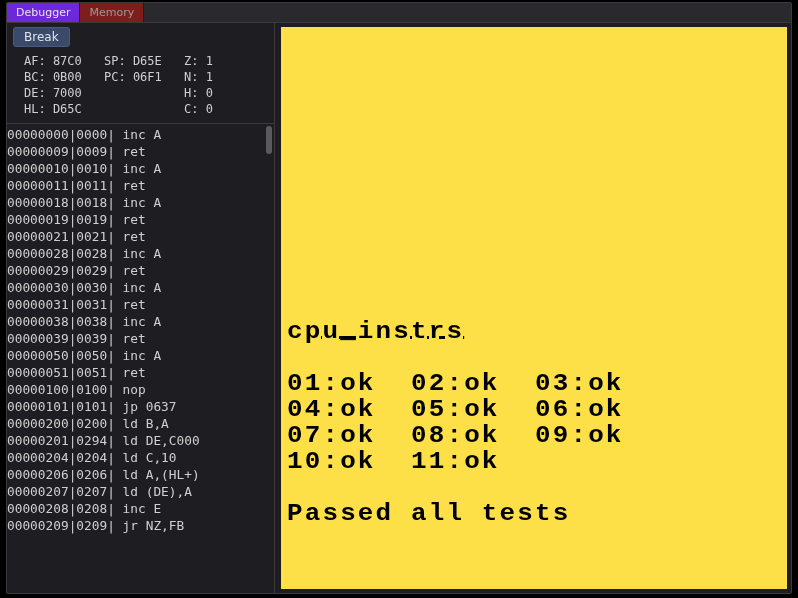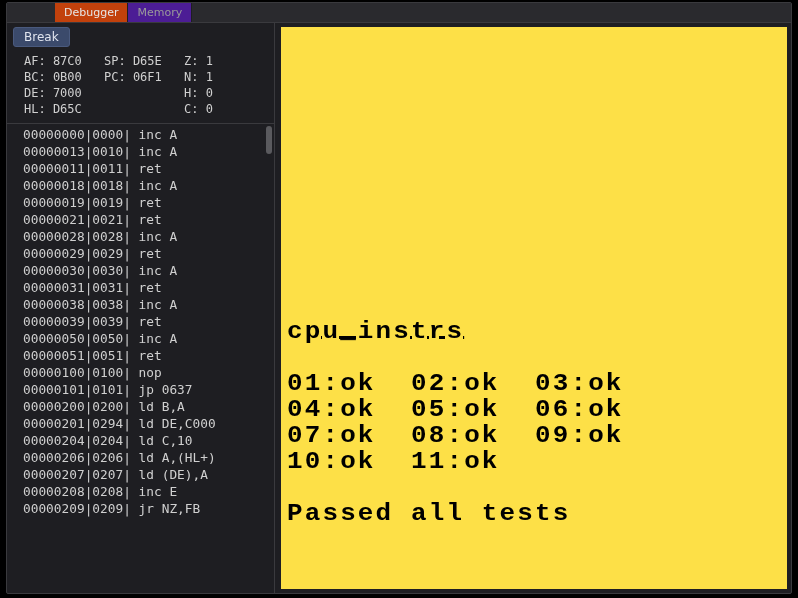--- a/index.html
+++ b/index.html
@@ -25,27 +25,26 @@
     height: 20px;
     background: #2a2a2e;
     border-bottom: 1px solid #3a3a3e;
     font-size: 11px;
   }
   .tab {
     padding: 1px 9px 0 9px;
     line-height: 18px;
     color: #9a9a9a;
     border-right: 1px solid #1e1e22;
-    background: #4c1d95;
+    background: #7f1d1d;
     cursor: pointer;
   }
   .tab.active {
-    background: #c2410c;
+    background: #6d28d9;
     color: #e6e6e6;
-    margin-left: 48px;
   }
   .content {
     display: flex;
     height: calc(100% - 20px);
   }
   .left {
     width: 268px;
     display: flex;
     flex-direction: column;
     border-right: 1px solid #3a3a3e;
@@ -80,21 +79,21 @@
   .disasm {
     flex: 1;
     overflow: hidden;
     position: relative;
     font-family: "Consolas","DejaVu Sans Mono",monospace;
     font-size: 12.8px;
     line-height: 17px;
     color: #d0d0d0;
     padding: 2px 0 0 8px;
   }
-  .disasm-inner { position:absolute; left:16px; right:10px; top:2px; }
+  .disasm-inner { position:absolute; left:0; right:10px; top:2px; }
   .disasm .row { white-space: pre; }
   .scrollbar {
     position: absolute;
     right: 2px; top: 2px;
     width: 6px; height: 28px;
     background: #5a5a5e;
     border-radius: 3px;
   }
   .screen {
     width: 100%; height: 100%;
@@ -140,21 +139,22 @@
         <span>DE: 7000</span>
         <span></span>
         <span>H: 0</span>
         <span>HL: D65C</span>
         <span></span>
         <span>C: 0</span>
       </div>
       <div class="disasm">
         <div class="disasm-inner" id="disasm-inner">
             <div class="row">00000000|0000| inc A</div>
-            <div class="row">00000013|0010| inc A</div>
+            <div class="row">00000009|0009| ret</div>
+            <div class="row">00000010|0010| inc A</div>
             <div class="row">00000011|0011| ret</div>
             <div class="row">00000018|0018| inc A</div>
             <div class="row">00000019|0019| ret</div>
             <div class="row">00000021|0021| ret</div>
             <div class="row">00000028|0028| inc A</div>
             <div class="row">00000029|0029| ret</div>
             <div class="row">00000030|0030| inc A</div>
             <div class="row">00000031|0031| ret</div>
             <div class="row">00000038|0038| inc A</div>
             <div class="row">00000039|0039| ret</div>

